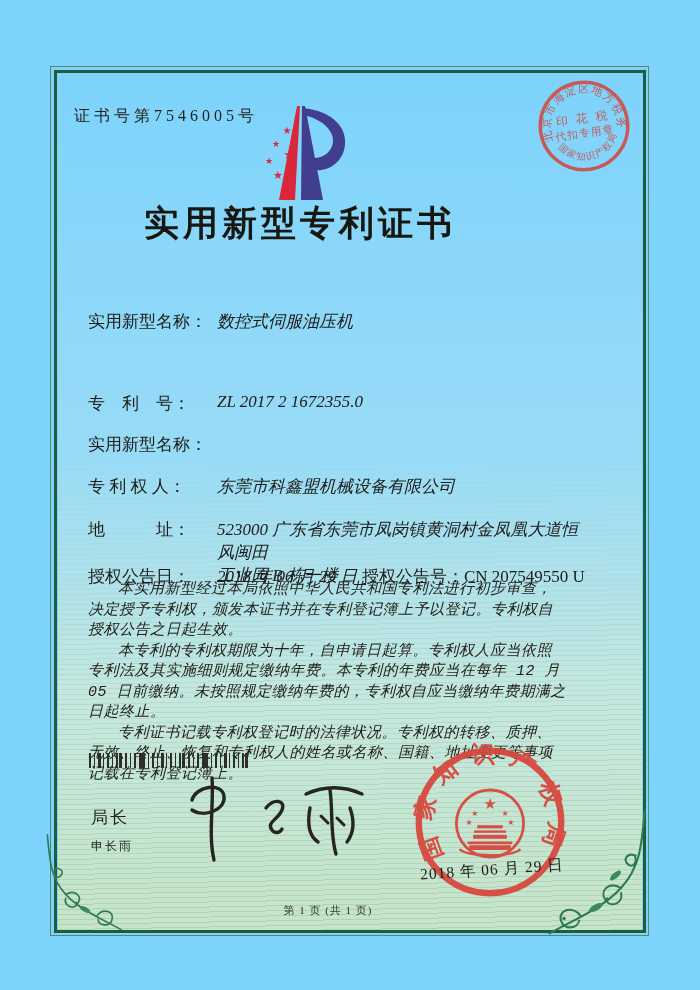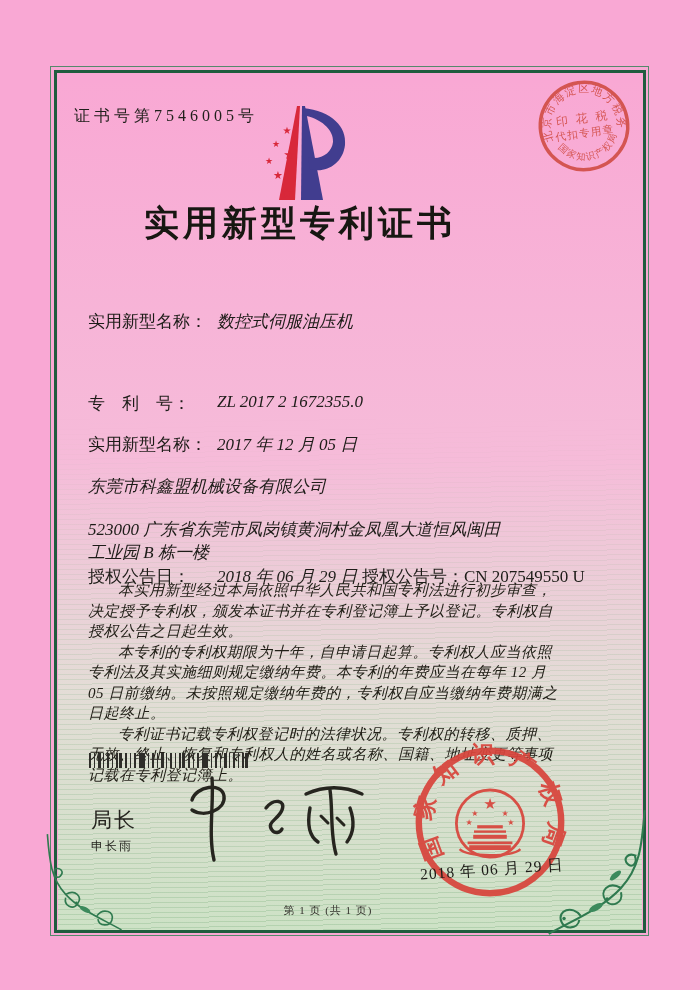--- a/index.html
+++ b/index.html
@@ -1,16 +1,16 @@
 <!DOCTYPE html>
 <html><head>
 <meta charset="utf-8">
 <style>
   html,body{margin:0;padding:0;}
-  .page{position:relative;width:700px;height:990px;background:#f9a8d4;overflow:hidden;
+  .page{position:relative;width:700px;height:990px;background:#7dd3fc;overflow:hidden;
         font-family:"Liberation Serif","DejaVu Serif",serif;color:#1d1c18;}
   
   .frame{position:absolute;left:50px;top:66px;width:597px;height:868px;border:1.5px solid #55896b;}
   .frame-inner{position:absolute;inset:2.5px;border:3.5px solid #1f5c3e;}
   
   .tint{position:absolute;left:58px;top:74px;width:584px;height:856px;
         background:linear-gradient(180deg,rgba(244,248,240,0) 0%,rgba(236,245,232,.25) 45%,rgba(220,238,215,.75) 72%,rgba(203,229,197,.95) 100%);}
   .waves{position:absolute;left:58px;top:74px;width:584px;height:856px;
         background:repeating-linear-gradient(179deg,rgba(110,168,115,.28) 0 1px,rgba(255,255,255,0) 1px 5px);
         -webkit-mask:linear-gradient(180deg,transparent 0 40%,rgba(0,0,0,.55) 68%,#000 100%);
@@ -19,26 +19,26 @@
   .logo{position:absolute;left:243px;top:103px;}
   .title{position:absolute;left:30px;top:200px;width:540px;text-align:center;
          font-size:35px;font-weight:700;letter-spacing:4px;color:#171712;}
   .row{position:absolute;left:88px;width:500px;font-size:17px;display:flex;margin-top:12px;}
   .row .lbl{flex:0 0 129px;white-space:nowrap;}
   .row .val{white-space:nowrap;font-style:italic;}
   .addr-l2{display:block;}
   .grant-pair2{position:absolute;left:274px;white-space:nowrap;}
   .paras{position:absolute;left:88px;top:580px;width:478px;font-size:15px;line-height:20.5px;
          font-style:italic;color:#222018;}
-  .paras p{margin:0;text-indent:2em;letter-spacing:.5px;}
+  .paras p{margin:0;text-indent:2em;letter-spacing:.5px;font-family:Liberation Mono, monospace;}
   .barcode{position:absolute;left:89px;top:753px;width:160px;height:15px;
         background:
           repeating-linear-gradient(90deg,transparent 0 9px,#2e2d29 9px 12px,transparent 12px 21px),
           repeating-linear-gradient(90deg,#2e2d29 0 2px,transparent 2px 5px,#2e2d29 5px 6px,transparent 6px 9px);}
-  .commissioner{position:absolute;left:91px;top:806px;font-size:21px;letter-spacing:2px;color:#24231e;}
+  .commissioner{position:absolute;left:91px;top:806px;font-size:17px;letter-spacing:2px;color:#24231e;}
   .commissioner-name{position:absolute;left:91px;top:838px;font-size:12px;letter-spacing:2px;color:#24231e;}
   .signature{position:absolute;left:178px;top:762px;}
   .seal{position:absolute;left:410px;top:742px;opacity:.93;}
   .seal-date{position:absolute;left:420px;top:859px;width:160px;font-size:15.5px;letter-spacing:1px;
         color:#1c1b17;transform:rotate(-4deg);}
   .tax-stamp{position:absolute;left:534px;top:76px;transform:rotate(-8deg);opacity:.88;}
   .flourish{position:absolute;}
   .flourish.right{left:540px;top:806px;}
   .flourish.left{left:42px;top:828px;transform:scaleX(-1);}
   .footer{position:absolute;left:38px;top:903px;width:580px;text-align:center;font-size:11px;
@@ -77,26 +77,27 @@
   <div class="row" style="top:298px">
     <span class="lbl">实用新型名称：</span>
     <span class="val">数控式伺服油压机</span>
   </div>
   <div class="row" style="top:380px">
     <span class="lbl">专　利　号：</span>
     <span class="val">ZL 2017 2 1672355.0</span>
   </div>
   <div class="row" style="top:421px">
     <span class="lbl">实用新型名称：</span>
-    <span class="val">2017 年 12 月 05 日</span>
   </div>
   <div class="row" style="top:463px">
+    <span class="lbl">专 利 权 人：</span>
     <span class="val">东莞市科鑫盟机械设备有限公司</span>
   </div>
   <div class="row" style="top:506px">
+    <span class="lbl">地　　　址：</span>
     <span class="val" style="white-space:normal">
       <span>523000 广东省东莞市凤岗镇黄洞村金凤凰大道恒风闽田</span>
       <span class="addr-l2">工业园 B 栋一楼</span>
     </span>
   </div>
   <div class="row" style="top:553px">
     <span class="lbl">授权公告日：</span>
     <span class="val">2018 年 06 月 29 日</span>
     <span class="grant-pair2">
       <span>授权公告号：</span><span>CN 207549550 U</span>

